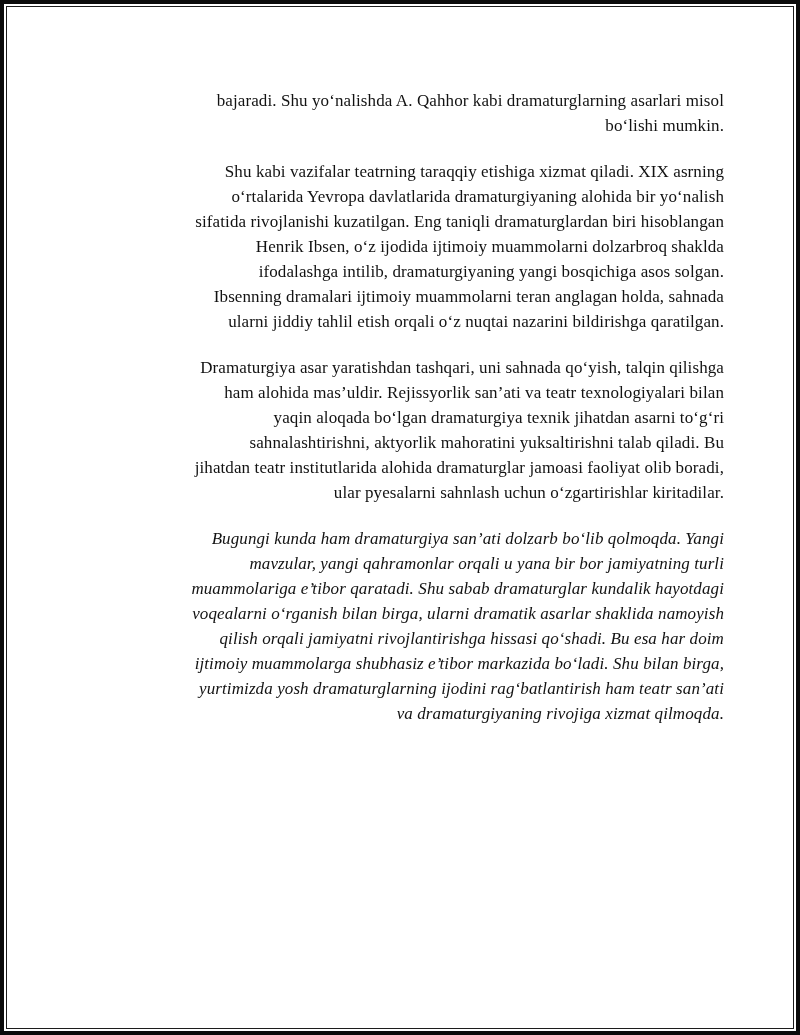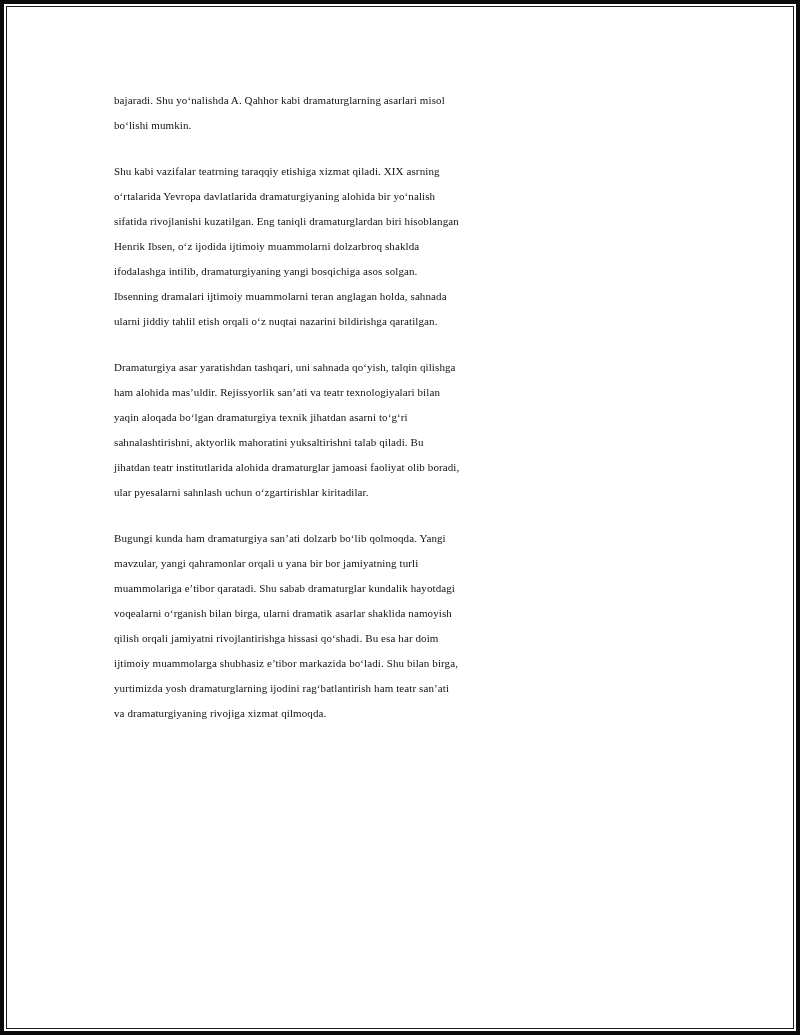--- a/index.html
+++ b/index.html
@@ -27,28 +27,30 @@
     pointer-events: none;
   }
   .content {
     position: absolute;
     top: 84px;
     left: 110px;
     width: 610px;
   }
   .para {
     margin: 0 0 21px 0;
-    font-size: 11px;
+    font-size: 17px;
     line-height: 25px;
     color: #121212;
     white-space: pre; 
     letter-spacing: 0.1px;
+    text-align: right;
   }
   .para:last-child {
     margin-bottom: 16px;
+    font-style: italic;
   }
 </style>
 </head>
 <body>
 
 <div class="page">
   <div class="inner-frame"></div>
   <div class="content">
     <p class="para">bajaradi. Shu yo‘nalishda A. Qahhor kabi dramaturglarning asarlari misol
 bo‘lishi mumkin.</p>

